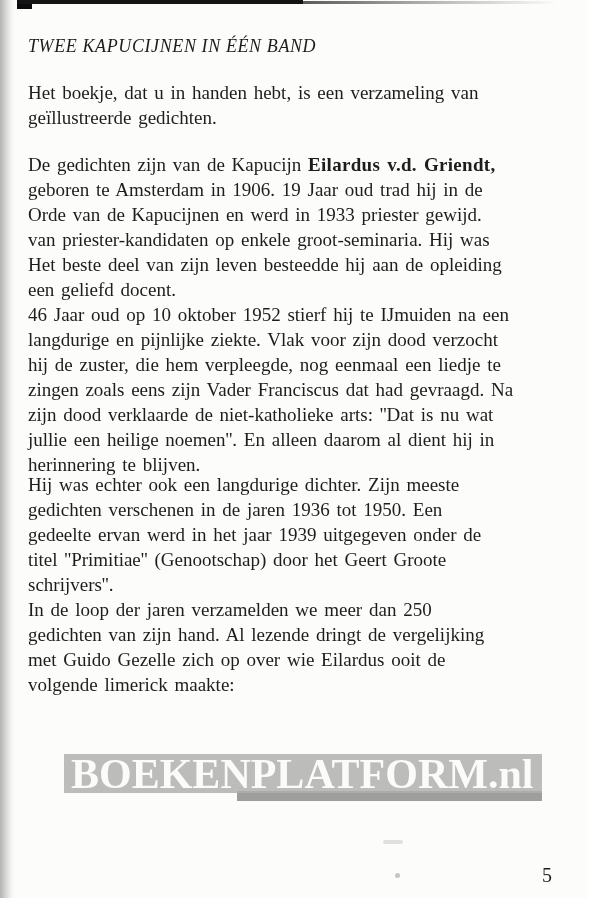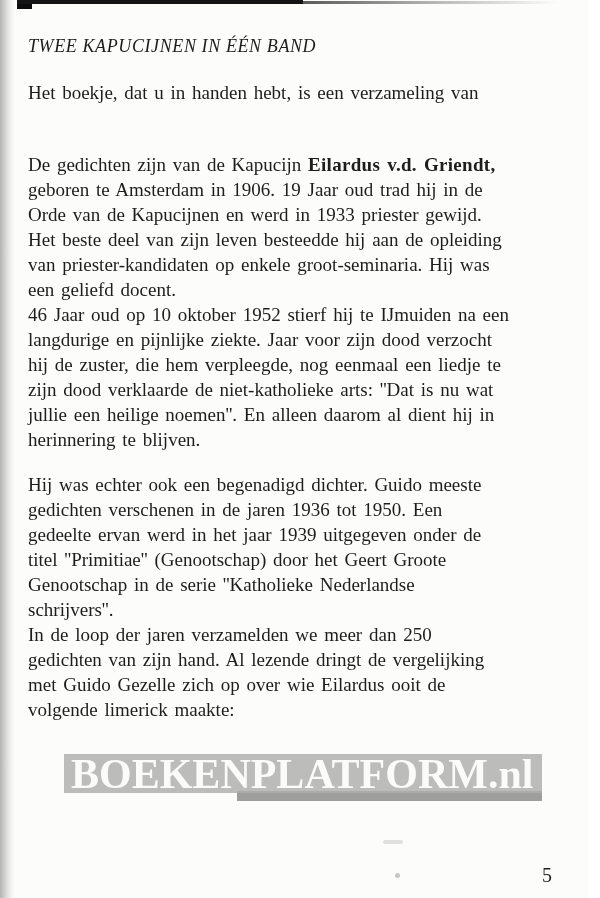--- a/index.html
+++ b/index.html
@@ -69,43 +69,44 @@
 
   <div class="edge-left"></div>
   <div class="bar-a"></div>
   <div class="bar-b"></div>
   <div class="bar-c"></div>
 
   <h1 class="heading">TWEE KAPUCIJNEN IN ÉÉN BAND</h1>
 
   <div class="block intro">
       <div class="line">Het boekje, dat u in handen hebt, is een verzameling van</div>
+      <div class="line">geïllustreerde gedichten.</div>
     </div>
 
   <div class="block bio">
       <div class="line"><span>De gedichten zijn van de Kapucijn </span><span class="bold">Eilardus v.d. Griendt,</span></div>
       <div class="line">geboren te Amsterdam in 1906. 19 Jaar oud trad hij in de</div>
       <div class="line">Orde van de Kapucijnen en werd in 1933 priester gewijd.</div>
+      <div class="line">van priester-kandidaten op enkele groot-seminaria. Hij was</div>
       <div class="line">Het beste deel van zijn leven besteedde hij aan de opleiding</div>
-      <div class="line">van priester-kandidaten op enkele groot-seminaria. Hij was</div>
       <div class="line">een geliefd docent.</div>
       <div class="line">46 Jaar oud op 10 oktober 1952 stierf hij te IJmuiden na een</div>
-      <div class="line">langdurige en pijnlijke ziekte. Jaar voor zijn dood verzocht</div>
+      <div class="line">langdurige en pijnlijke ziekte. Vlak voor zijn dood verzocht</div>
       <div class="line">hij de zuster, die hem verpleegde, nog eenmaal een liedje te</div>
+      <div class="line">zingen zoals eens zijn Vader Franciscus dat had gevraagd. Na</div>
       <div class="line">zijn dood verklaarde de niet-katholieke arts: ''Dat is nu wat</div>
       <div class="line">jullie een heilige noemen''. En alleen daarom al dient hij in</div>
       <div class="line">herinnering te blijven.</div>
     </div>
 
   <div class="block bio2">
-      <div class="line">Hij was echter ook een begenadigd dichter. Guido meeste</div>
+      <div class="line">Hij was echter ook een langdurige dichter. Zijn meeste</div>
       <div class="line">gedichten verschenen in de jaren 1936 tot 1950. Een</div>
       <div class="line">gedeelte ervan werd in het jaar 1939 uitgegeven onder de</div>
       <div class="line">titel ''Primitiae'' (Genootschap) door het Geert Groote</div>
-      <div class="line">Genootschap in de serie ''Katholieke Nederlandse</div>
       <div class="line">schrijvers''.</div>
       <div class="line">In de loop der jaren verzamelden we meer dan 250</div>
       <div class="line">gedichten van zijn hand. Al lezende dringt de vergelijking</div>
       <div class="line">met Guido Gezelle zich op over wie Eilardus ooit de</div>
       <div class="line">volgende limerick maakte:</div>
     </div>
 
 
   <div class="watermark">
     <span class="watermark-text">BOEKENPLATFORM.nl</span>

